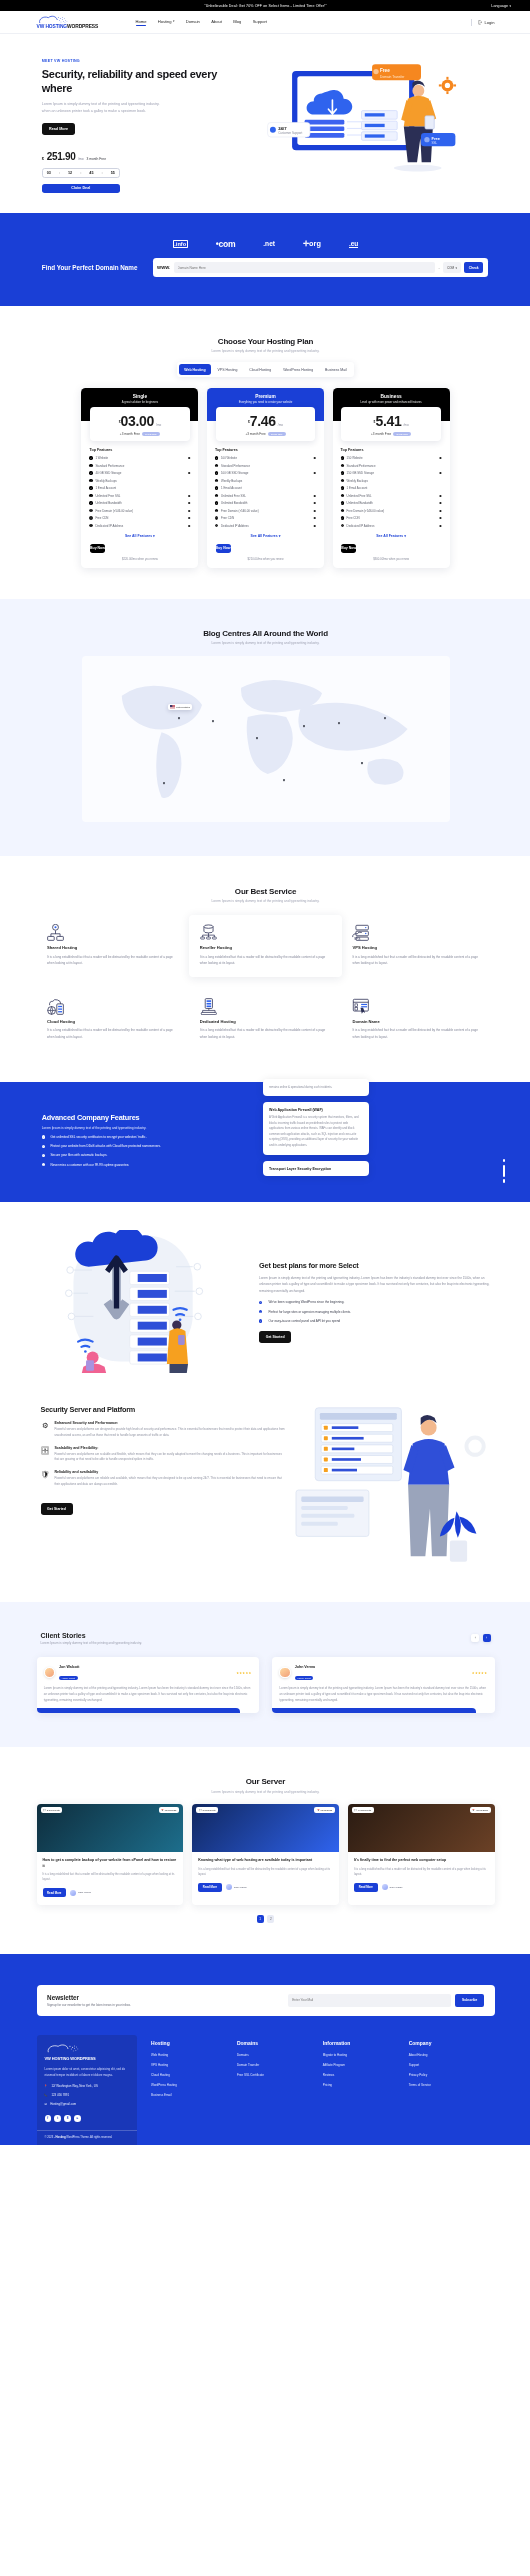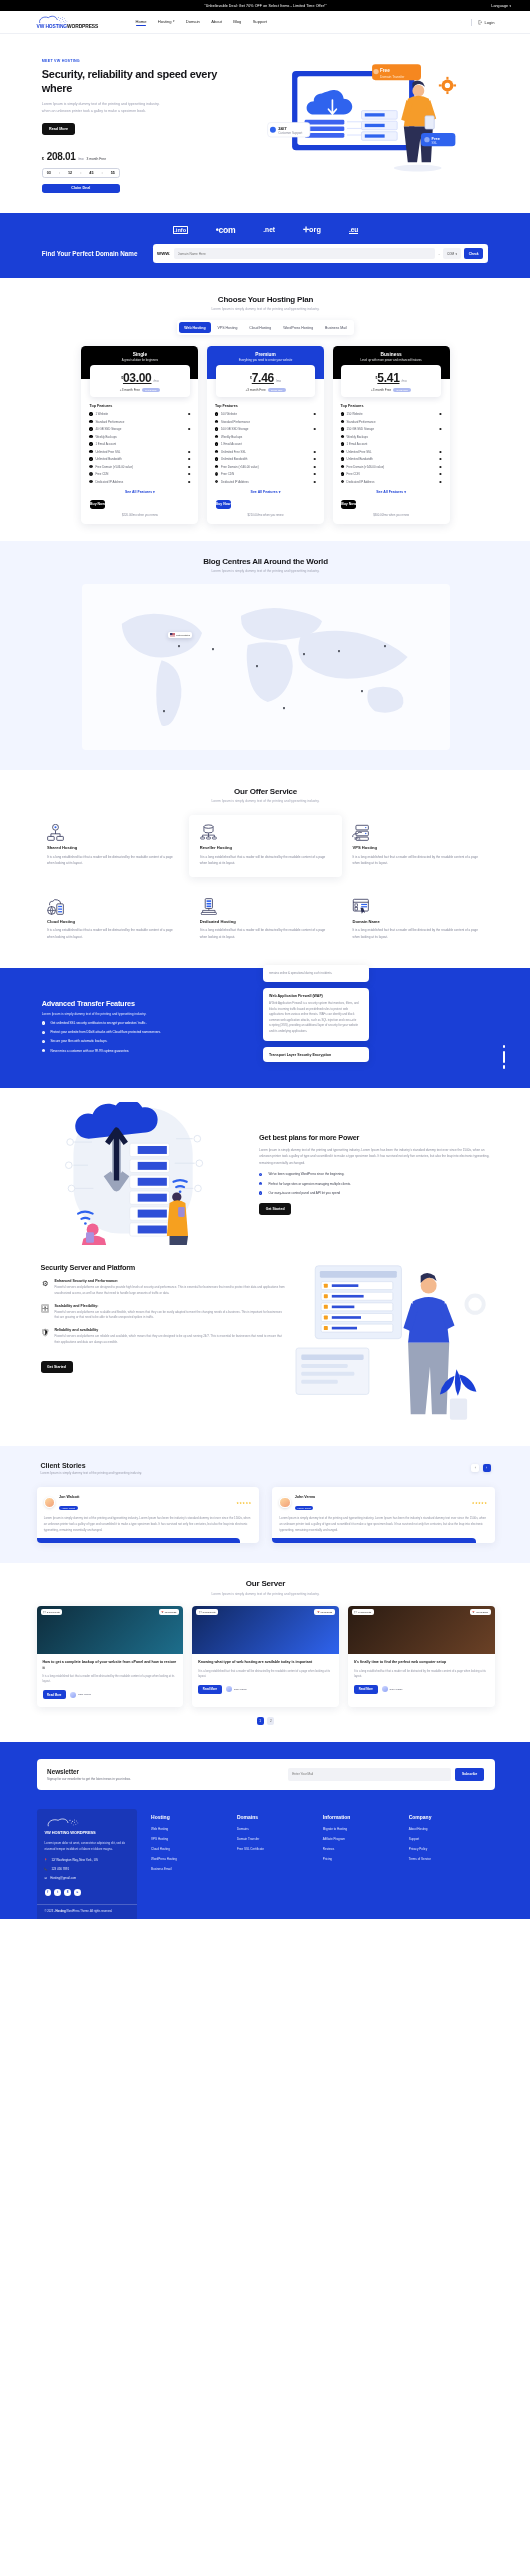--- a/index.html
+++ b/index.html
@@ -4,21 +4,21 @@
 <style>
   * { box-sizing: border-box; margin: 0; padding: 0; }
   body {
     width: 531px;
     font-family: "Liberation Sans", sans-serif;
     background: #ffffff;
     color: #1b1b1b;
     -webkit-font-smoothing: antialiased;
   }
   .wrap { width: 531px; position: relative; overflow: hidden; }
-  .container { width: 458px; margin: 0 auto; position: relative; }
+  .container { width: 458px; margin: 14px auto; position: relative; }
 
   
   .topbar {
     background: #000; color: #fff; height: 11.3px;
     display: flex; align-items: center; justify-content: center;
     font-size: 3.6px; letter-spacing: 0.1px; position: relative;
   }
   .topbar .lang {
     position: absolute; right: 20px; font-size: 3.6px;
     display: flex; align-items: center; gap: 1.3px; cursor: pointer;
@@ -127,21 +127,21 @@
   .plan { width: 117px; border-radius: 4.6px; overflow: hidden; box-shadow: 0 1.3px 9.3px rgba(20,30,70,.10); background: #fff; position: relative; }
   .plan-head { padding: 6px 0 17px; text-align: center; color: #fff; }
   .plan-head.dark { background: #000; }
   .plan-head.blue { background: #1a3fd6; }
   .plan-name { font-size: 4.8px; font-weight: 700; }
   .plan-tag { font-size: 2.8px; opacity: .9; margin-top: 1.3px; }
   .price-card {
     background: #fff; border-radius: 4px; margin: -14px 8.6px 0; padding: 6px 0 5.3px;
     text-align: center; box-shadow: 0 1.3px 6px rgba(20,30,70,.11); position: relative;
   }
-  .pc-amount { font-size: 12px; font-weight: 700; letter-spacing: -0.3px; text-decoration: underline; }
+  .pc-amount { font-size: 14px; font-weight: 700; letter-spacing: -0.3px; }
   .pc-cur { font-size: 3.3px; font-weight: 700; vertical-align: 3.3px; }
   .pc-mo { font-size: 3.1px; color: #8a8d9c; margin-left: 2px; }
   .pc-free { font-size: 3.1px; color: #444; margin-top: 3.3px; }
   .badge { background: #aebaf0; color: #fff; font-size: 2.3px; font-weight: 700; border-radius: 4.6px; padding: 1.3px 3.3px; margin-left: 2px; }
   .feat-wrap { padding: 6.6px 8px 0; }
   .feat-title { font-size: 3.7px; font-weight: 700; margin-bottom: 4px; }
   .feat { display: flex; align-items: center; font-size: 2.9px; color: #60636f; margin-bottom: 3.5px; }
   .tick { width: 3.3px; height: 3.3px; border-radius: 50%; background: #000; color: #fff; font-size: 2.1px; display: flex; align-items: center; justify-content: center; margin-right: 2.7px; flex: none; }
   .tick.ring { background: #fff; border: 0.8px solid #000; }
   .tick.ring i { width: 1.3px; height: 1.3px; background: #000; border-radius: 50%; display: block; }
@@ -337,21 +337,21 @@
 
   <div class="hero">
     <div class="hero-inner">
       <div class="hero-left">
         <div class="eyebrow">MEET VW HOSTING</div>
         <h1>Security, reliability and speed every where</h1>
         <p class="lead">Lorem Ipsum is simply dummy text of the printing and typesetting industry. when an unknown printer took a galley to make a specimen book.</p>
         <button class="btn btn-dark">Read More</button>
         <div class="price-row">
           <span class="cur">$</span>
-          <span class="amount">208.01</span>
+          <span class="amount">251.90</span>
           <span class="permo">/mo</span>
           <span class="freetxt">3 month Free</span>
         </div>
         <div class="timer">
           <span>03</span>
             <span class="c">:</span>
           <span>12</span>
             <span class="c">:</span>
           <span>45</span>
             <span class="c">:</span>
@@ -722,21 +722,21 @@
         <div class="pin" style="left:302px; top:61px;"></div>
         <div class="pin" style="left:279px; top:106px;"></div>
         <div class="pin" style="left:201px; top:123px;"></div>
         <div class="pin" style="left:81px; top:126px;"></div>
       </div>
     </div>
   </div>
 
   <div class="sec">
     <div class="container">
-      <div class="sec-title">Our Offer Service</div>
+      <div class="sec-title">Our Best Service</div>
       <div class="sec-sub">Lorem Ipsum is simply dummy text of the printing and typesetting industry.</div>
       <div id="svc-rows">
           <div class="services">
             <div class="svc">
               <div class="svc-icon"><svg width="17" height="17" viewBox="0 0 26 26">
                   <circle cx="13" cy="5" r="4.5" fill="none" stroke="#2b2f55" stroke-width="1.2"></circle>
                   <circle cx="13" cy="5" r="1.6" fill="#2f63ee"></circle>
                   <path d="M13 10 v5 M6 15 h14 M6 15 v4 M20 15 v4" stroke="#2b2f55" stroke-width="1.2" fill="none"></path>
                   <rect x="1" y="19" width="10" height="6" rx="1" fill="none" stroke="#2b2f55" stroke-width="1.2"></rect>
                   <rect x="15" y="19" width="10" height="6" rx="1" fill="none" stroke="#2b2f55" stroke-width="1.2"></rect>
@@ -816,21 +816,21 @@
       <p>It is a long established fact that a reader will be distracted by the readable content of a page when looking at its layout.</p>
             </div>
           </div>
         </div>
     </div>
   </div>
 
   <div class="sec-band">
     <div class="sec-band-inner">
       <div class="sb-left">
-        <h2>Advanced Transfer Features</h2>
+        <h2>Advanced Company Features</h2>
         <p>Lorem Ipsum is simply dummy text of the printing and typesetting industry.</p>
         <div class="sb-li">
             <span class="tick">✓</span>
             <span>Get unlimited SSL security certificates to encrypt your websites' traffic.</span>
           </div>
         <div class="sb-li">
             <span class="tick">✓</span>
             <span>Protect your website from DDoS attacks with Cloud flare protected nameservers.</span>
           </div>
         <div class="sb-li">
@@ -909,21 +909,21 @@
           <path d="M62 168 q10 -6 22 0" stroke="#2f63ee" stroke-width="3.2" fill="none" stroke-linecap="round"></path>
           <path d="M67 176 q6 -3 12 0" stroke="#2f63ee" stroke-width="3.2" fill="none" stroke-linecap="round"></path>
           <circle cx="73" cy="183" r="2" fill="#2f63ee"></circle>
           <circle cx="84" cy="192" r="9" fill="#f06292"></circle>
           <path d="M70 206 q16 -10 32 0 l3 12 h-38z" fill="#f06292"></path>
           <rect x="74" y="196" width="12" height="16" rx="2" fill="#a892e0"></rect>
         </g>
       </svg>
     </div>
     <div class="power-right">
-      <h2>Get best plans for more Power</h2>
+      <h2>Get best plans for more Select</h2>
       <p>Lorem Ipsum is simply dummy text of the printing and typesetting industry. Lorem Ipsum has been the industry's standard dummy text ever since the 1500s, when an unknown printer took a galley of type and scrambled it to make a type specimen book. It has survived not only five centuries, but also the leap into electronic typesetting, remaining essentially unchanged.</p>
       <div class="pl">
           <span class="tick">✓</span>
           <span>We've been supporting WordPress since the beginning.</span>
         </div>
       <div class="pl">
           <span class="tick">✓</span>
           <span>Perfect for large sites or agencies managing multiple clients.</span>
         </div>
       <div class="pl">

